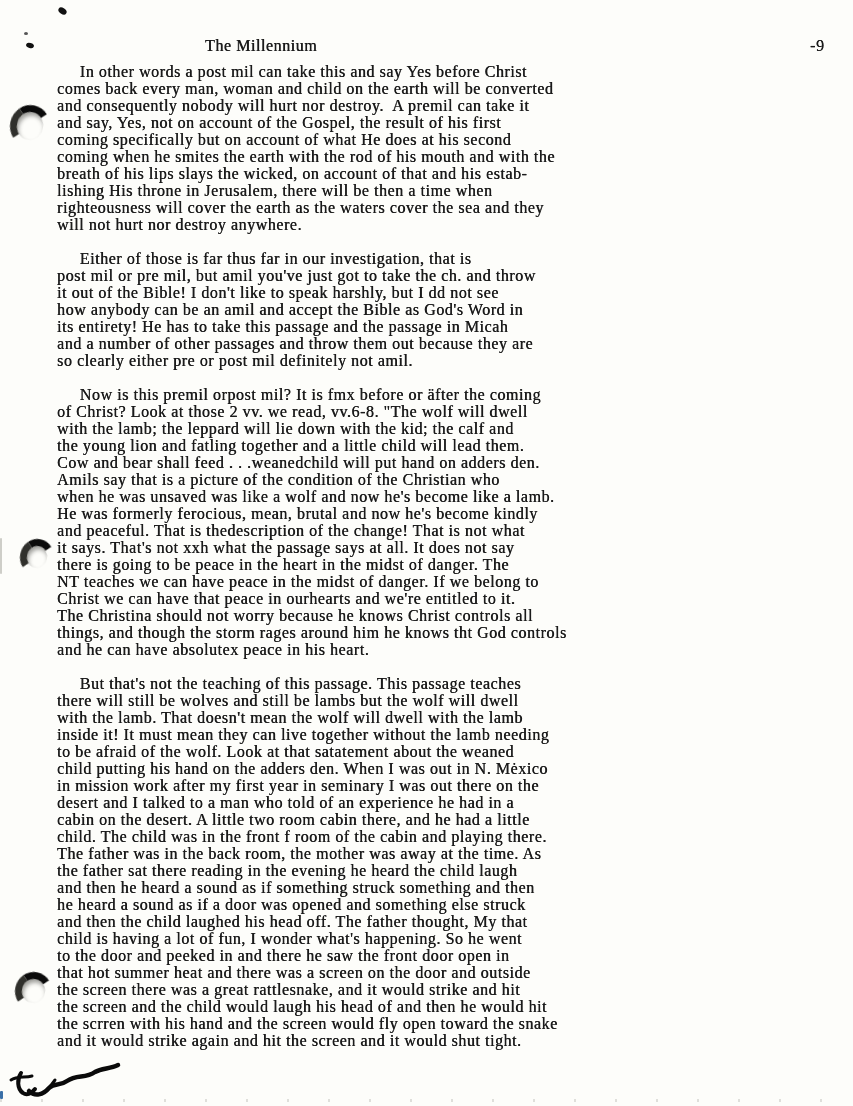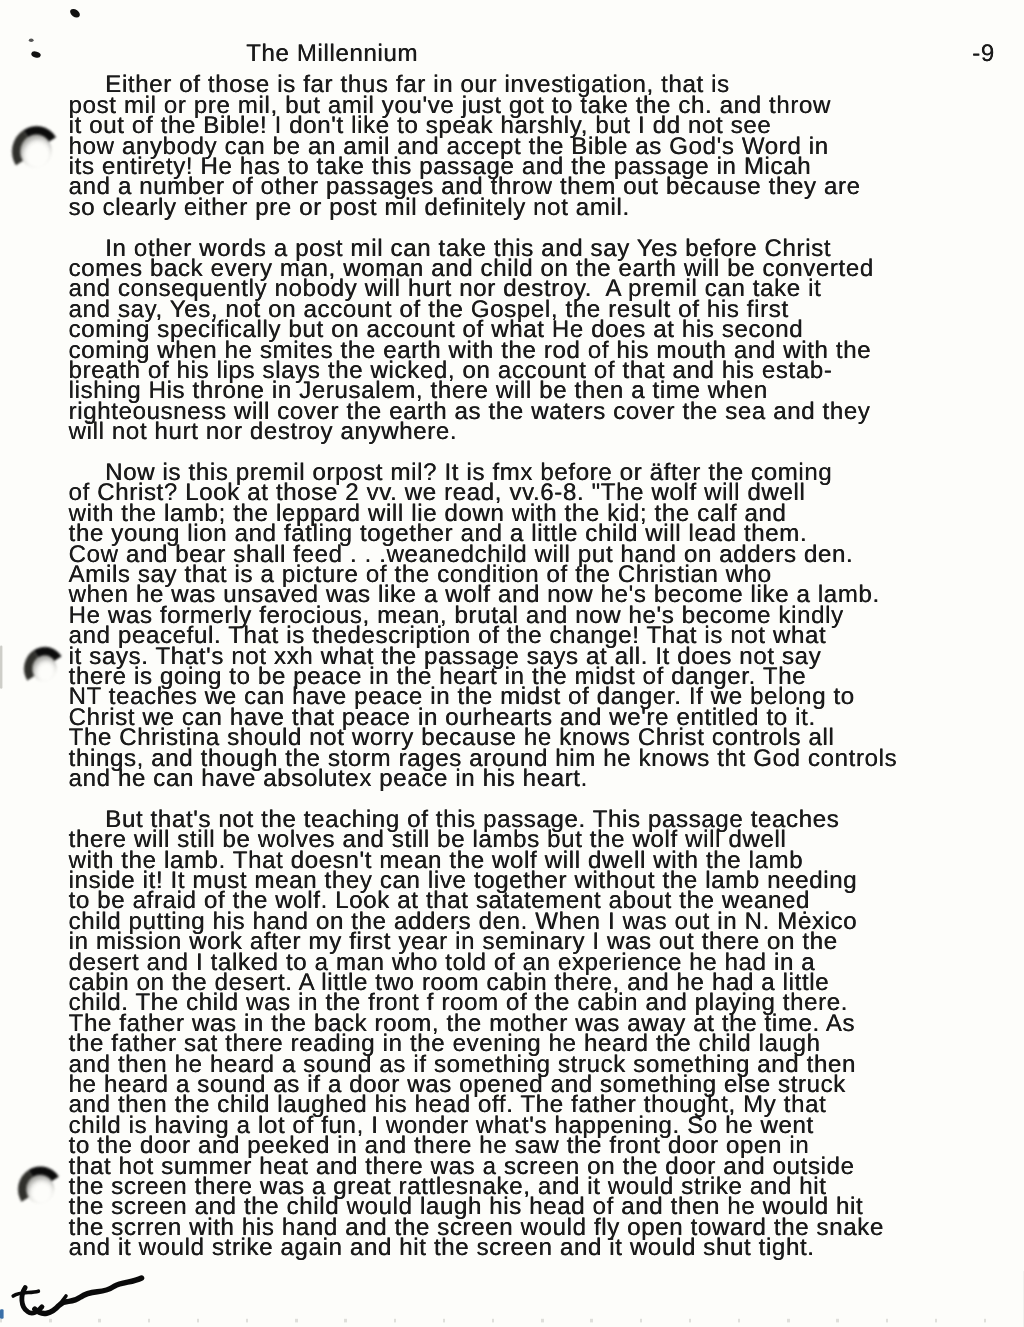--- a/index.html
+++ b/index.html
@@ -10,22 +10,22 @@
   .page {
     position: relative;
     width: 853px;
     height: 1106px;
     background: #fdfdfa;
     overflow: hidden;
     font-family: "Liberation Mono", "DejaVu Sans Mono", monospace;
     color: #1b1b1b;
   }
   .typew {
-    font-family: Liberation Sans, sans-serif;
-    font-size: 20px;
+    font-family: Liberation Serif, serif;
+    font-size: 16px;
     line-height: 17px;
     letter-spacing: 0.55px;
     color: #1b1b1b;
     text-shadow: 0.35px 0 0 currentColor;
   }
   .header-title {
     position: absolute;
     left: 205px;
     top: 37px;
     white-space: pre;
@@ -97,37 +97,37 @@
   <div class="speck speck-2"></div>
   <div class="speck speck-3"></div>
   <div class="speck speck-blue"></div>
   <div class="speck edge-line"></div>
   <div class="bottom-speckles"></div>
 
   <div class="typew header-title">The Millennium</div>
   <div class="typew page-number">-9</div>
 
   <div class="doc-body">
-    <pre class="typew para">     Either of those is far thus far in our investigation, that is
-post mil or pre mil, but amil you've just got to take the ch. and throw
-it out of the Bible! I don't like to speak harshly, but I dd not see
-how anybody can be an amil and accept the Bible as God's Word in
-its entirety! He has to take this passage and the passage in Micah
-and a number of other passages and throw them out because they are
-so clearly either pre or post mil definitely not amil.</pre>
     <pre class="typew para">     In other words a post mil can take this and say Yes before Christ
 comes back every man, woman and child on the earth will be converted
 and consequently nobody will hurt nor destroy.  A premil can take it
 and say, Yes, not on account of the Gospel, the result of his first
 coming specifically but on account of what He does at his second
 coming when he smites the earth with the rod of his mouth and with the
 breath of his lips slays the wicked, on account of that and his estab-
 lishing His throne in Jerusalem, there will be then a time when
 righteousness will cover the earth as the waters cover the sea and they
 will not hurt nor destroy anywhere.</pre>
+    <pre class="typew para">     Either of those is far thus far in our investigation, that is
+post mil or pre mil, but amil you've just got to take the ch. and throw
+it out of the Bible! I don't like to speak harshly, but I dd not see
+how anybody can be an amil and accept the Bible as God's Word in
+its entirety! He has to take this passage and the passage in Micah
+and a number of other passages and throw them out because they are
+so clearly either pre or post mil definitely not amil.</pre>
     <pre class="typew para">     Now is this premil orpost mil? It is fmx before or äfter the coming
 of Christ? Look at those 2 vv. we read, vv.6-8. "The wolf will dwell
 with the lamb; the leppard will lie down with the kid; the calf and
 the young lion and fatling together and a little child will lead them.
 Cow and bear shall feed . . .weanedchild will put hand on adders den.
 Amils say that is a picture of the condition of the Christian who
 when he was unsaved was like a wolf and now he's become like a lamb.
 He was formerly ferocious, mean, brutal and now he's become kindly
 and peaceful. That is thedescription of the change! That is not what
 it says. That's not xxh what the passage says at all. It does not say

